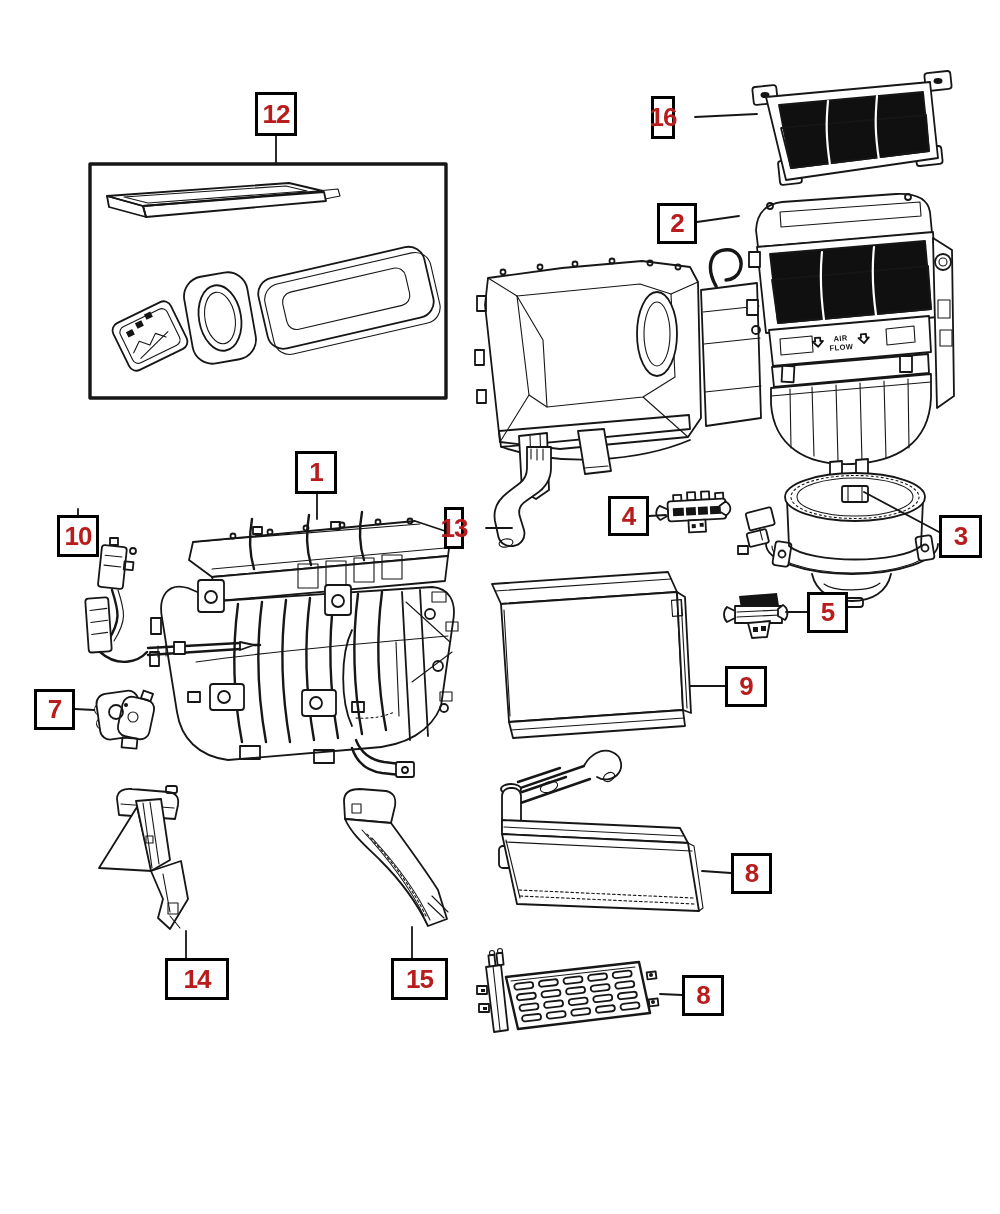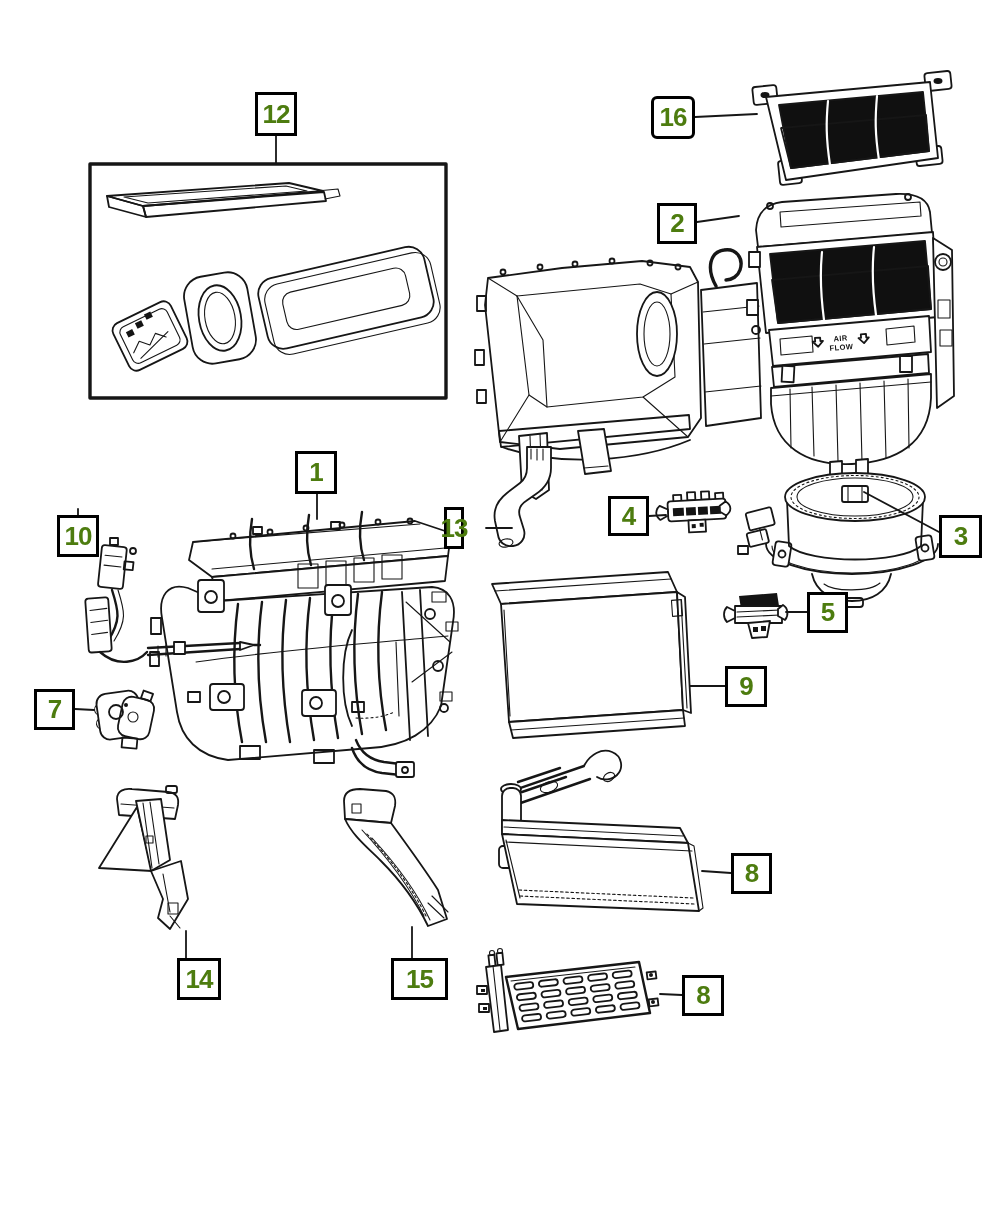--- a/index.html
+++ b/index.html
@@ -20,21 +20,21 @@
   #art .fbs   { fill:#101010; }
   #art .wln   { stroke:#ffffff; stroke-width:2.2; fill:none; }
   #art .dash  { stroke-dasharray:2.6 2.6; stroke-width:1.1; }
   #art .dash2 { stroke-dasharray:2 3; stroke-width:1.1; }
   #art text {
     fill:#141414; stroke:none; font-family:"Liberation Sans", sans-serif;
     font-weight:700; text-anchor:middle; letter-spacing:0.4px;
   }
   .callout {
     position:absolute; box-sizing:border-box; background:#ffffff;
-    border:3.5px solid #000000; color:#4d7c0f;
+    border:3.5px solid #000000; color:#b91c1c;
     display:flex; align-items:center; justify-content:center;
     font-weight:700; font-size:26px; letter-spacing:-1px;
     cursor:pointer; z-index:3;
   }
 </style>
 </head>
 <body>
 
 <div class="stage">
 
@@ -461,21 +461,21 @@
     <line x1="731" y1="873" x2="702" y2="871"></line>
     <line x1="186" y1="958" x2="186" y2="931"></line>
     <line x1="412" y1="958" x2="412" y2="927"></line>
     <line x1="682" y1="995" x2="660" y2="994"></line>
   </g>
 </svg>
 
   <div class="callout" style="left:255px; top:92px;  width:42px; height:44px;">
       <span>12</span>
     </div>
-  <div class="callout" style="left:651px; top:96px;  width:44px; height:43px;border-radius:6px;">
+  <div class="callout" style="left:651px; top:96px;  width:24px; height:43px;">
       <span>16</span>
     </div>
   <div class="callout" style="left:657px; top:203px; width:40px; height:41px;">
       <span>2</span>
     </div>
   <div class="callout" style="left:295px; top:451px; width:42px; height:43px;">
       <span>1</span>
     </div>
   <div class="callout" style="left:57px;  top:467px; width:42px; height:42px;margin-top:48px;">
       <span>10</span>
@@ -494,21 +494,21 @@
     </div>
   <div class="callout" style="left:725px; top:666px; width:42px; height:41px;">
       <span>9</span>
     </div>
   <div class="callout" style="left:34px;  top:689px; width:41px; height:41px;">
       <span>7</span>
     </div>
   <div class="callout" style="left:731px; top:853px; width:41px; height:41px;">
       <span>8</span>
     </div>
-  <div class="callout" style="left:177px; top:958px; width:44px; height:42px;justify-content:center;">
+  <div class="callout" style="left:165px; top:958px; width:64px; height:42px;justify-content:center;">
       <span>14</span>
     </div>
   <div class="callout" style="left:391px; top:958px; width:57px; height:42px;">
       <span>15</span>
     </div>
   <div class="callout" style="left:682px; top:975px; width:42px; height:41px;">
       <span>8</span>
     </div>
 
 </div>

